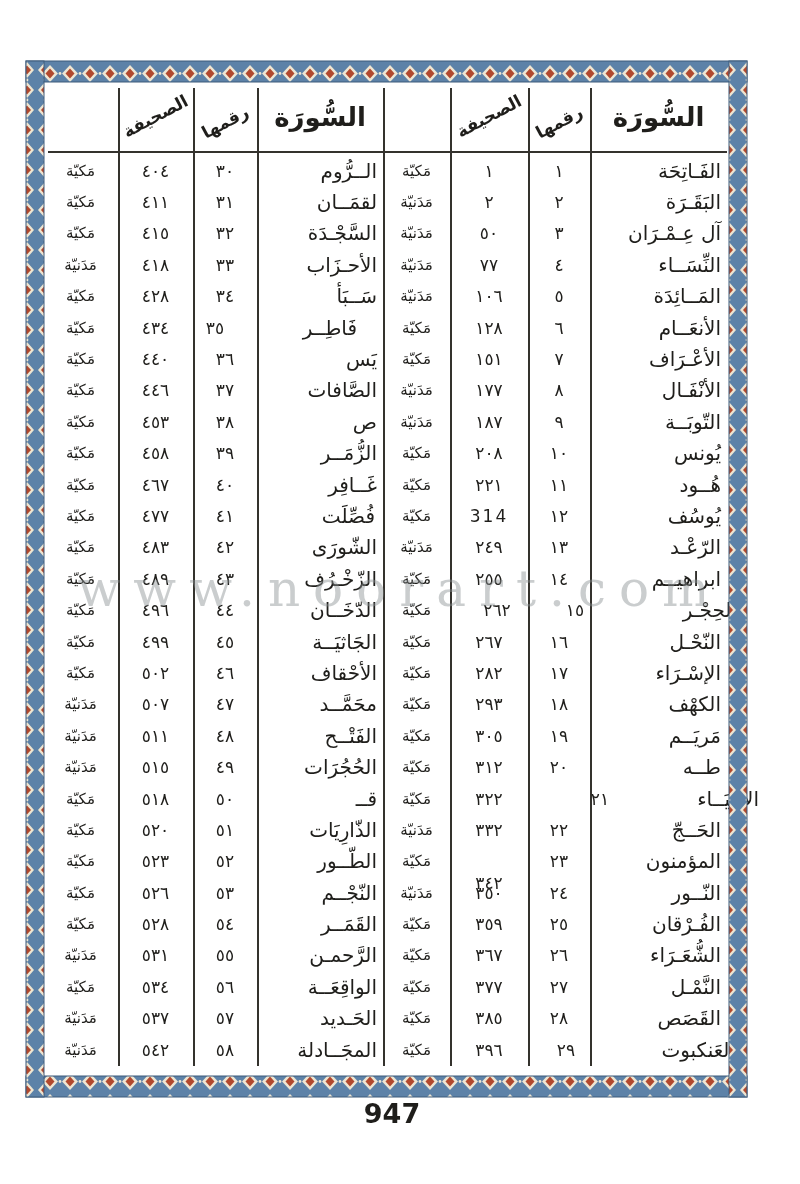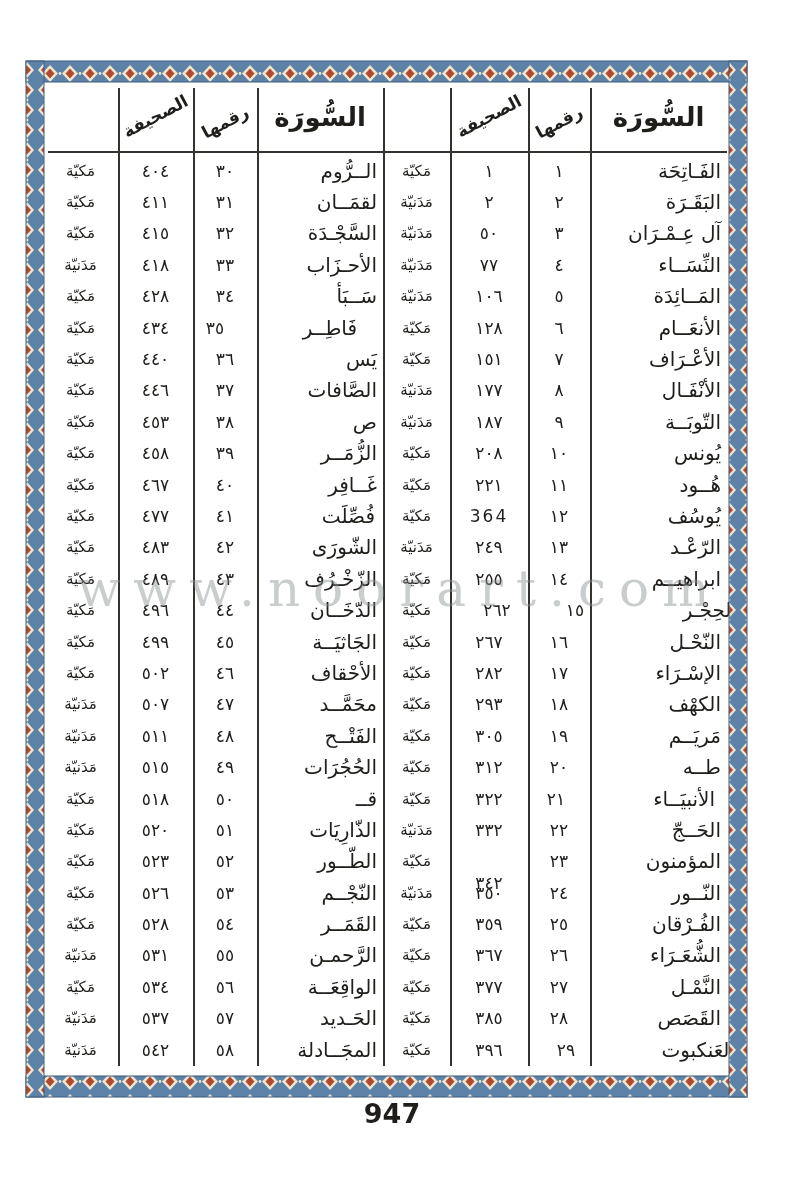--- a/index.html
+++ b/index.html
@@ -143,21 +143,21 @@
         <span class="cell c-name" style="width: 137px;">يُونس</span>
       </div>
       <div class="row">
         <span class="cell c-type" style="width: 67px;">مَكيّة</span>
         <span class="cell c-page" style="width: 78px;">٢٢١</span>
         <span class="cell c-num" style="width: 62px;">١١</span>
         <span class="cell c-name" style="width: 137px;">هُــود</span>
       </div>
       <div class="row">
         <span class="cell c-type" style="width: 67px;">مَكيّة</span>
-        <span class="cell c-page" style="width: 78px;">364</span>
+        <span class="cell c-page" style="width: 78px;">314</span>
         <span class="cell c-num" style="width: 62px;">١٢</span>
         <span class="cell c-name" style="width: 137px;">يُوسُف</span>
       </div>
       <div class="row">
         <span class="cell c-type" style="width: 67px;">مَدَنيّة</span>
         <span class="cell c-page" style="width: 78px;">٢٤٩</span>
         <span class="cell c-num" style="width: 62px;">١٣</span>
         <span class="cell c-name" style="width: 137px; padding-left: 20px;">الرّعْـد</span>
       </div>
       <div class="row">
@@ -198,21 +198,21 @@
       </div>
       <div class="row">
         <span class="cell c-type" style="width: 67px;">مَكيّة</span>
         <span class="cell c-page" style="width: 78px;">٣١٢</span>
         <span class="cell c-num" style="width: 62px;">٢٠</span>
         <span class="cell c-name" style="width: 137px;">طــه</span>
       </div>
       <div class="row">
         <span class="cell c-type" style="width: 67px;">مَكيّة</span>
         <span class="cell c-page" style="width: 78px;">٣٢٢</span>
-        <span class="cell c-num" style="width: 56px;">٢١</span>
+        <span class="cell c-num" style="width: 56px; padding-left: 44px;">٢١</span>
         <span class="cell c-name" style="width: 137px;">الأنبيَــاء</span>
       </div>
       <div class="row">
         <span class="cell c-type" style="width: 67px;">مَدَنيّة</span>
         <span class="cell c-page" style="width: 78px;">٣٣٢</span>
         <span class="cell c-num" style="width: 62px;">٢٢</span>
         <span class="cell c-name" style="width: 137px;">الحَــجّ</span>
       </div>
       <div class="row">
         <span class="cell c-type" style="width: 67px;">مَكيّة</span>

